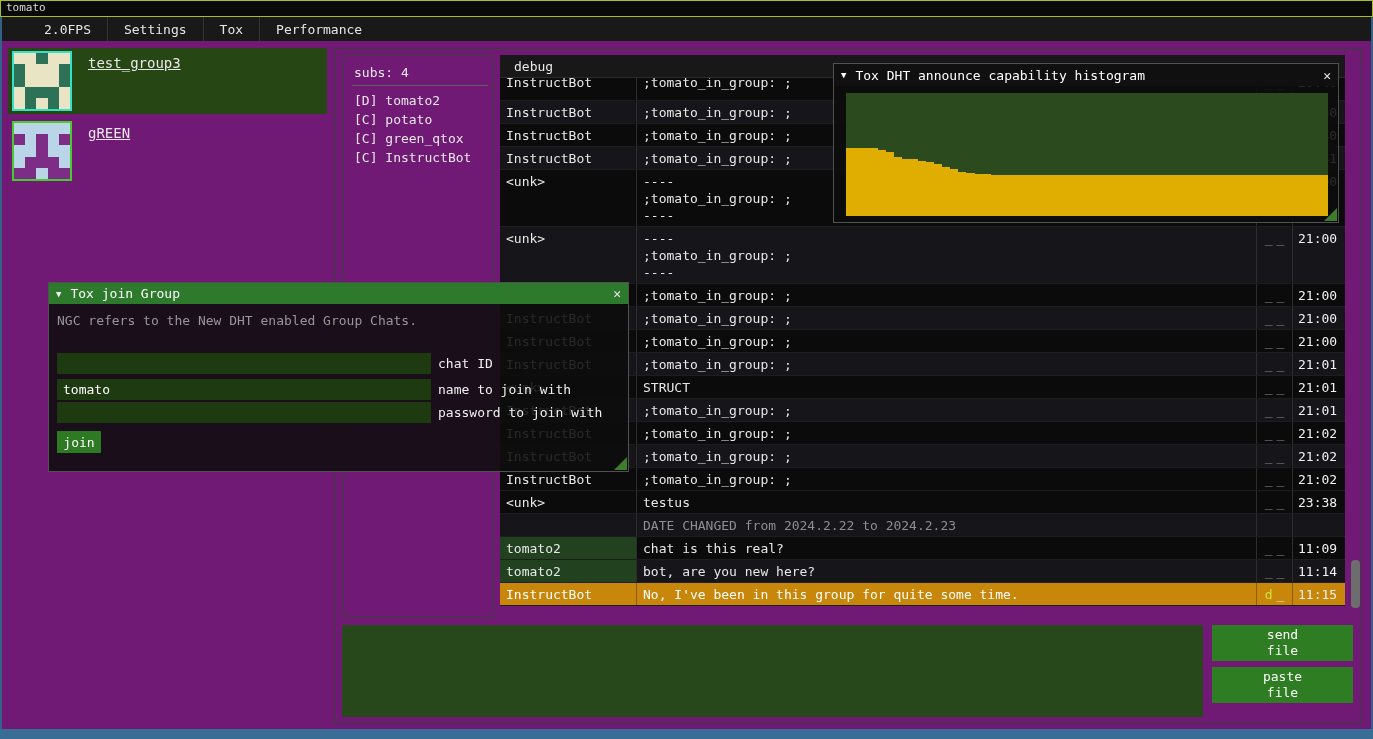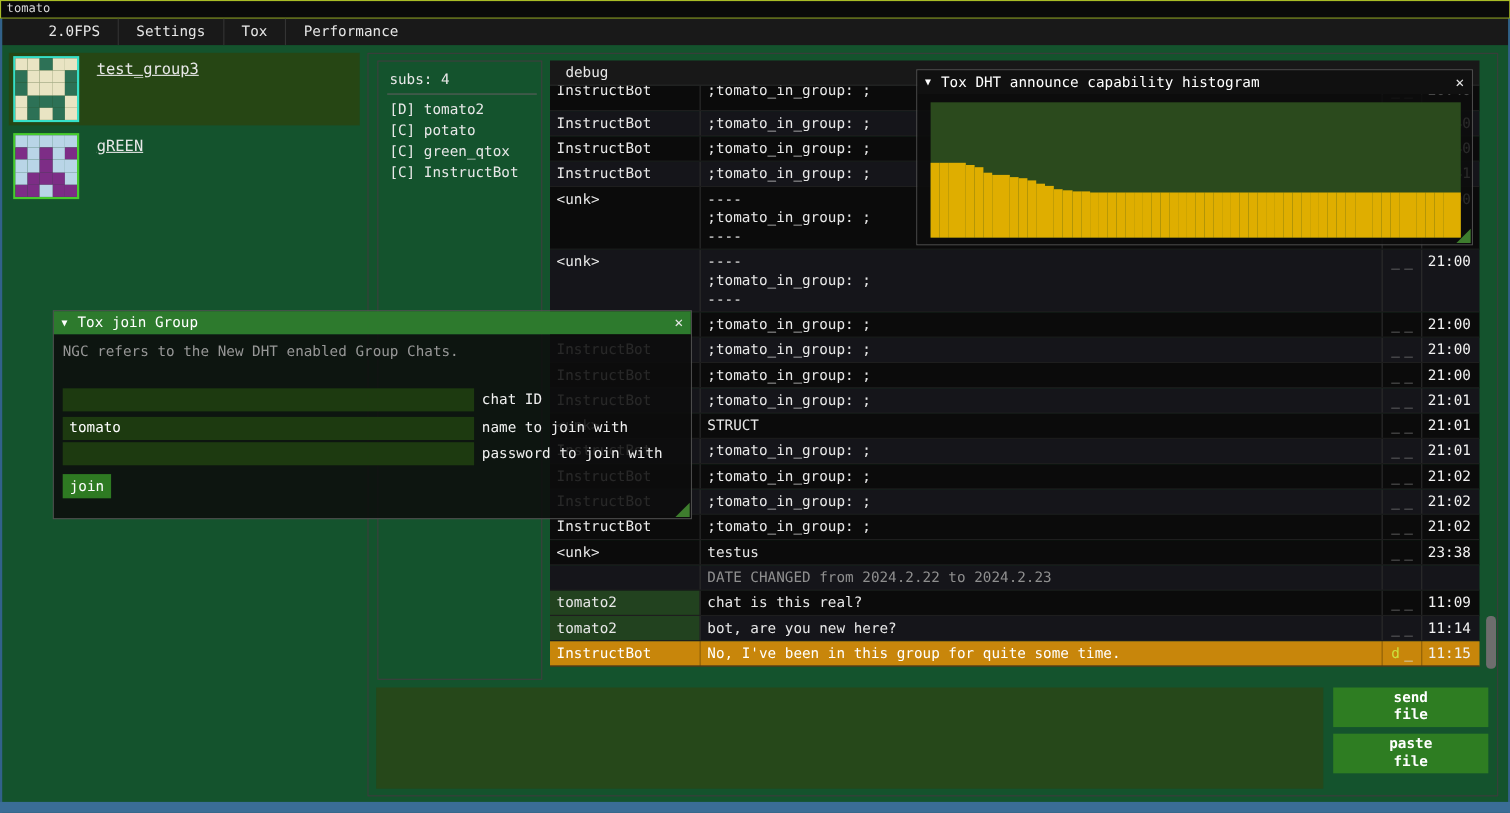--- a/index.html
+++ b/index.html
@@ -1,16 +1,16 @@
 <!DOCTYPE html>
 <html><head>
 <meta charset="utf-8">
 <style>
   html,body{margin:0;padding:0;background:#000;}
-  .app{position:relative;width:1373px;height:739px;background:#14532d;overflow:hidden;
+  .app{position:relative;width:1373px;height:739px;background:#701a75;overflow:hidden;
        font-family:"DejaVu Sans Mono",monospace;color:#e8e8e8;font-size:13px;}
   
   .titlebar{position:absolute;left:0;top:0;width:1373px;height:17px;background:#0a0a0a;
             border:1px solid #a9bc26;box-sizing:border-box;font-size:11px;line-height:14px;
             padding-left:5px;color:#d8d8d8;}
   
   .menubar{position:absolute;left:2px;top:17px;right:2px;height:24px;background:#191919;
            display:flex;align-items:stretch;padding-left:26px;}
   .menu-item{padding:0 16px;display:flex;align-items:center;color:#e6e6e6;}
   .menu-sep{width:1px;background:#343434;}
@@ -58,21 +58,21 @@
   .row.highlight .c-text,.row.highlight .c-status,.row.highlight .c-time{border-left-color:rgba(0,0,0,.3);}
   .row.highlight .c-status .m-d{color:#cde23e;}
   .row.highlight .c-status .m-u{color:#d9ecf8;}
   .chat-scrollbar{position:absolute;left:1351px;top:560px;width:9px;height:48px;background:#6d6d6d;border-radius:4px;}
   
   .msg-input{position:absolute;left:342px;top:625px;width:861px;height:92px;background:#26481a;
              border:none;resize:none;outline:none;color:#fff;font-family:"DejaVu Sans Mono",monospace;
              font-size:13px;box-sizing:border-box;padding:4px;}
   .file-btn{position:absolute;left:1212px;width:141px;height:36px;background:#2e7d22;color:#fff;
             border:none;font-family:"DejaVu Sans Mono",monospace;font-size:13px;line-height:16px;
-            white-space:pre-line;text-align:center;display:flex;align-items:center;justify-content:center;font-weight:bold;}
+            white-space:pre-line;text-align:center;display:flex;align-items:center;justify-content:center;}
   .file-btn.send{top:625px;}
   .file-btn.paste{top:667px;}
   
   .win{position:absolute;border:1px solid #515151;box-sizing:border-box;}
   .win-title{height:21px;display:flex;align-items:center;color:#fff;padding:0 7px;}
   .win-title .arrow{font-size:9px;margin-right:9px;}
   .win-title .title-text{flex:1;}
   .win-title .close{font-size:13px;color:#e8e8e8;cursor:default;}
   .grip{position:absolute;right:1px;bottom:1px;width:0;height:0;
         border-left:13px solid transparent;border-bottom:13px solid #3e7d2e;}

